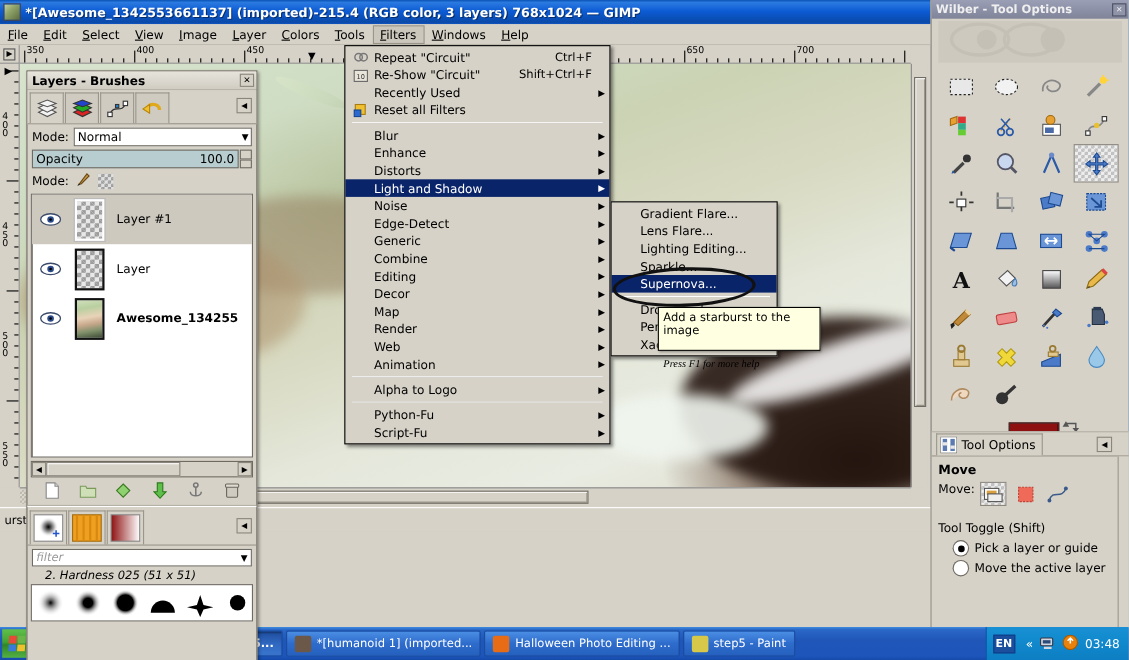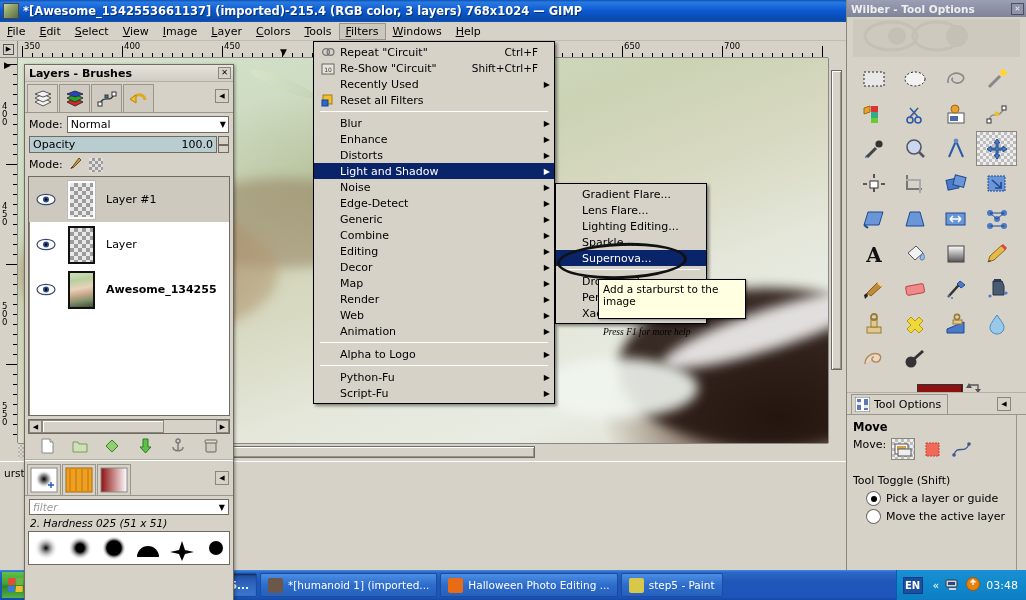--- a/index.html
+++ b/index.html
@@ -242,21 +242,21 @@
   .lbtn { width:17px;height:17px; display:flex;align-items:center;justify-content:center; }
   .dock-sep { height:2px; background:#b5b1a7; border-bottom:1px solid #fff; margin:1px 0; }
   .brush-tabrow { height:34px; display:flex; align-items:flex-end; padding-left:2px; border-bottom:1px solid #9a968c; position:relative;}
   .btab { width:34px;height:31px;margin-right:1px;border:1px solid #9a968c;border-bottom:none; display:flex;align-items:center;justify-content:center;}
   .btab.active{background:#d6d2c8;}
   .filter-row { padding:3px 4px 0 4px; }
   .filter-input {
     height:16px;background:#fff;border:1px solid #6f6b63;display:flex;align-items:center;justify-content:space-between;
     padding:0 3px;font-size:10.5px;color:#999;font-style:italic;
   }
-  .brush-label { padding:2px 5px; font-size:10.5px; font-style:italic; }
+  .brush-label { padding:2px 16px; font-size:10.5px; font-style:italic; }
   .brush-grid {
     margin:0 3px; height:34px; background:#fff; border:1px solid #6f6b63;
     display:flex; align-items:center; overflow:hidden; position:relative;
   }
   .brush-cell { width:34px;height:32px;display:flex;align-items:center;justify-content:center;flex:0 0 34px;}
 
   
   #toolbox {
     position:absolute; left:846px; top:0; width:180px; height:570px;
     background:#d6d2c8; border-left:1px solid #8a867c;

